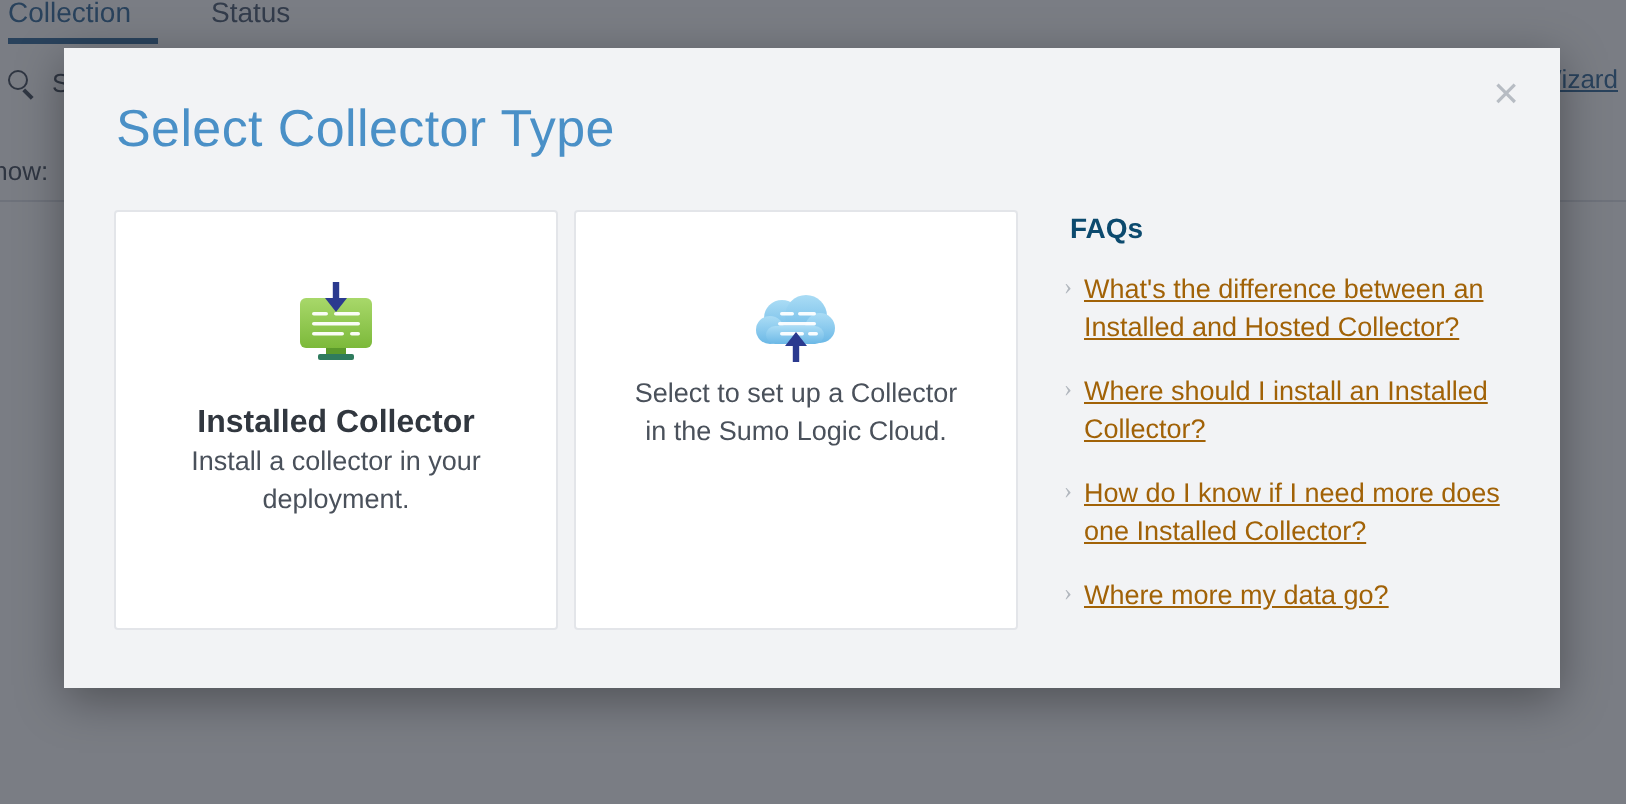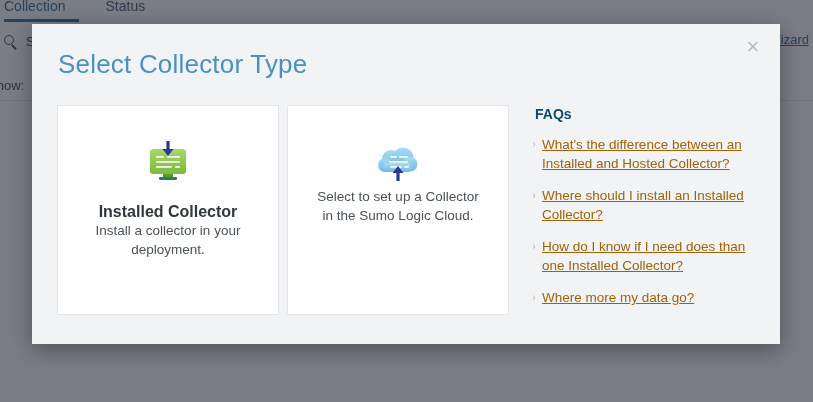--- a/index.html
+++ b/index.html
@@ -330,21 +330,21 @@
       <span class="faq-text">What's the difference between an Installed and Hosted Collector?</span>
     </div>
 
     <div class="faq-item">
       <span class="faq-chevron">›</span>
       <span class="faq-text">Where should I install an Installed Collector?</span>
     </div>
 
     <div class="faq-item">
       <span class="faq-chevron">›</span>
-      <span class="faq-text">How do I know if I need does than one Installed Collector?</span>
+      <span class="faq-text">How do I know if I need more does one Installed Collector?</span>
     </div>
 
     <div class="faq-item">
       <span class="faq-chevron">›</span>
       <span class="faq-text">Where more my data go?</span>
     </div>
   </div>
 
 </div>
 

